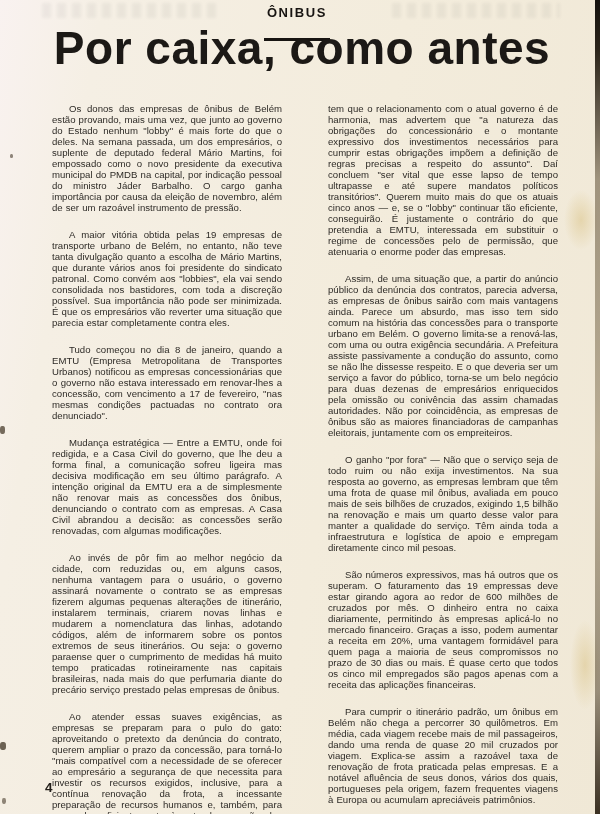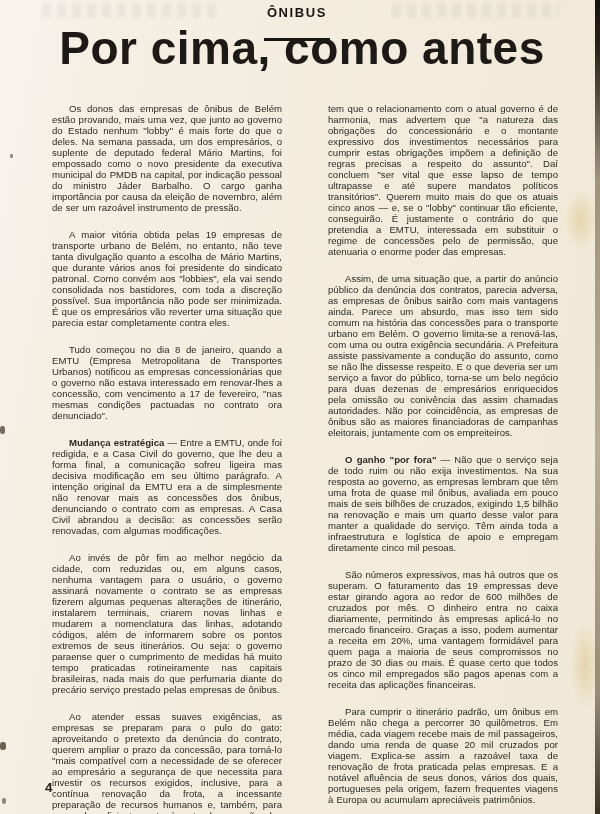--- a/index.html
+++ b/index.html
@@ -48,40 +48,40 @@
     letter-spacing:.5px;color:#1c1916;white-space:nowrap;
   }
   
   .columns{position:absolute;top:87px;left:36px;display:flex;gap:14px;}
   .col{width:262px;}
   .para{
     margin:16px;font-size:9.6px;line-height:11px;text-align:justify;
     text-indent:17px;color:#2e2b27;word-spacing:.4px;
   }
   .para.cont{text-indent:0;}
-  .lead{font-weight:bold;}
+  .lead{font-weight:normal;}
   
   .pageno{
     position:absolute;left:45px;top:780px;font-size:13.5px;
     font-weight:bold;color:#24201b;
   }
 </style>
 </head>
 <body>
 
 <div class="page">
 
   <div class="bleed b1"></div>
   <div class="bleed b2"></div>
 
   <div class="kicker-wrap">
     <span class="kicker">ÔNIBUS</span>
   </div>
 
-  <h1 class="title">Por cima, como antes</h1>
+  <h1 class="title">Por caixa, como antes</h1>
 
   <div class="columns">
 
     <div class="col">
       <p class="para"><span>Os donos das empresas de ônibus de Belém estão provando, mais uma vez, que junto ao governo do Estado nenhum "lobby" é mais forte do que o deles. Na semana passada, um dos empresários, o suplente de deputado federal Mário Martins, foi empossado como o novo presidente da executiva municipal do PMDB na capital, por indicação pessoal do ministro Jáder Barbalho. O cargo ganha importância por causa da eleição de novembro, além de ser um razoável instrumento de pressão.</span></p>
       <p class="para"><span>A maior vitória obtida pelas 19 empresas de transporte urbano de Belém, no entanto, não teve tanta divulgação quanto a escolha de Mário Martins, que durante vários anos foi presidente do sindicato patronal. Como convém aos "lobbies", ela vai sendo consolidada nos bastidores, com toda a discreção possível. Sua importância não pode ser minimizada. É que os empresários vão reverter uma situação que parecia estar completamente contra eles.</span></p>
       <p class="para"><span>Tudo começou no dia 8 de janeiro, quando a EMTU (Empresa Metropolitana de Transportes Urbanos) notificou as empresas concessionárias que o governo não estava interessado em renovar-lhes a concessão, com vencimento a 17 de fevereiro, "nas mesmas condições pactuadas no contrato ora denunciado".</span></p>
       <p class="para"><span class="lead">Mudança estratégica</span><span> — Entre a EMTU, onde foi redigida, e a Casa Civil do governo, que lhe deu a forma final, a comunicação sofreu ligeira mas decisiva modificação em seu último parágrafo. A intenção original da EMTU era a de simplesmente não renovar mais as concessões dos ônibus, denunciando o contrato com as empresas. A Casa Civil abrandou a decisão: as concessões serão renovadas, com algumas modificações.</span></p>
       <p class="para"><span>Ao invés de pôr fim ao melhor negócio da cidade, com reduzidas ou, em alguns casos, nenhuma vantagem para o usuário, o governo assinará novamente o contrato se as empresas fizerem algumas pequenas alterações de itinerário, instalarem terminais, criarem novas linhas e mudarem a nomenclatura das linhas, adotando códigos, além de informarem sobre os pontos extremos de seus itinerários. Ou seja: o governo paraense quer o cumprimento de medidas há muito tempo praticadas rotineiramente nas capitais brasileiras, nada mais do que perfumaria diante do precário serviço prestado pelas empresas de ônibus.</span></p>
       <p class="para"><span>Ao atender essas suaves exigências, as empresas se preparam para o pulo do gato: aproveitando o pretexto da denúncia do contrato, querem ampliar o prazo da concessão, para torná-lo "mais compatível com a necessidade de se oferecer ao empresário a segurança de que necessita para investir os recursos exigidos, inclusive, para a contínua renovação da frota, a incessante preparação de recursos humanos e, também, para responder eficientemente à natural expansão dos serviços", como dizem na resposta à notificação da EMTU.</span></p>

